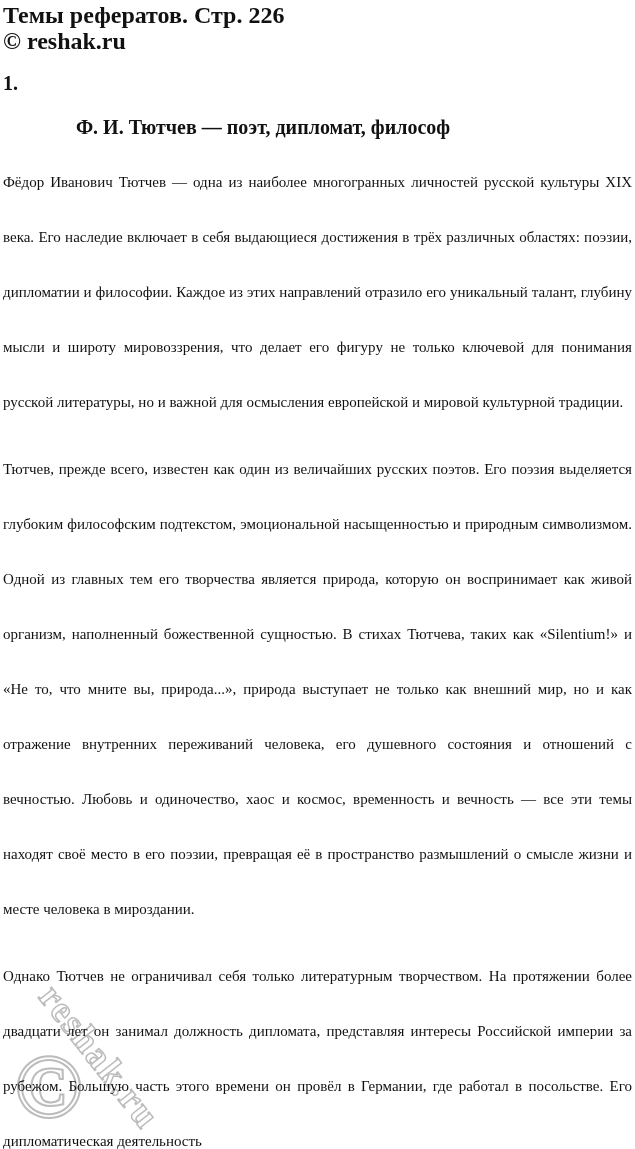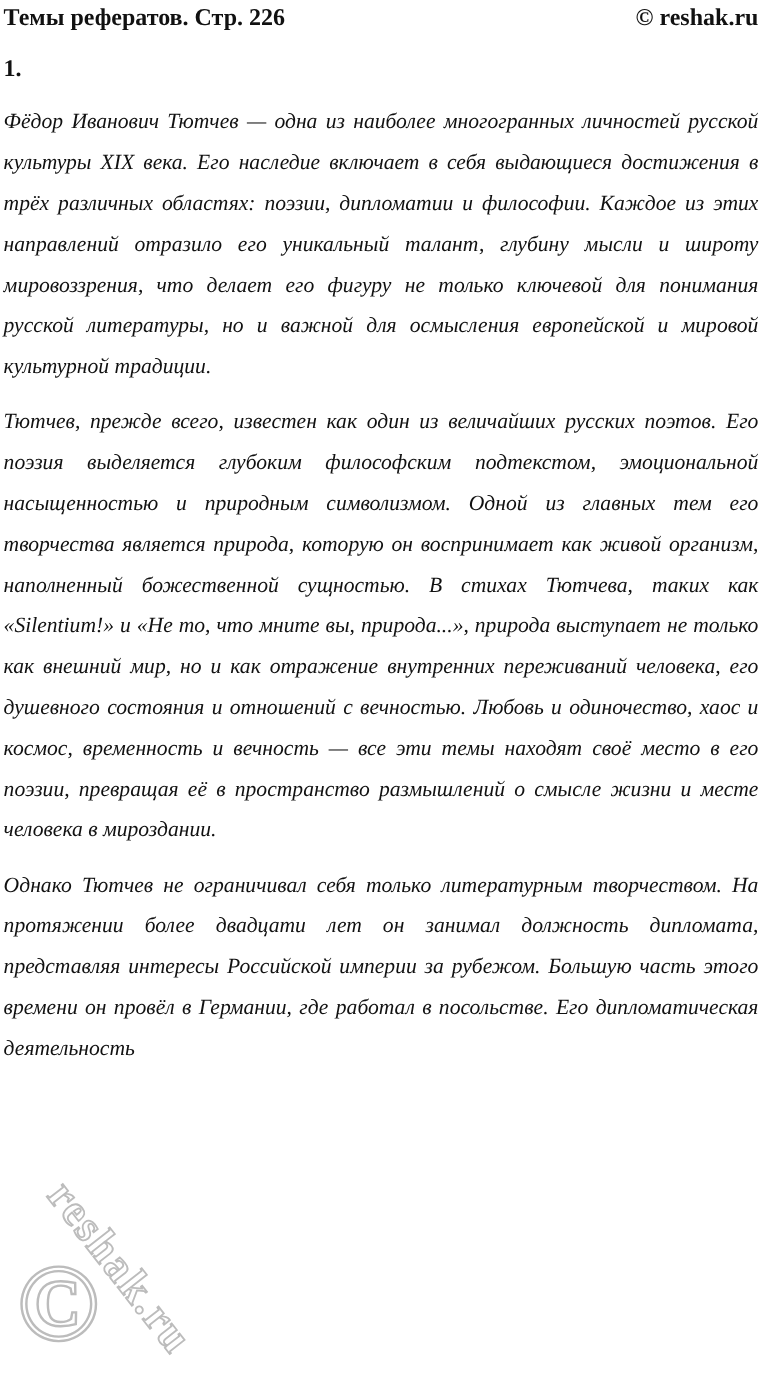--- a/index.html
+++ b/index.html
@@ -15,22 +15,23 @@
     padding: 2px 3px 0 3px;
     background: #ffffff;
     color: #111111;
     font-family: "Liberation Serif", "DejaVu Serif", serif;
     overflow: hidden;
   }
   .header {
     display: flex;
     justify-content: space-between;
     align-items: flex-start;
-    font-size: 20px;
+    font-size: 24px;
     line-height: 26px;
+    flex-direction: column;
   }
   .header-left {
     font-weight: bold;
   }
   .header-right {
     font-weight: bold;
   }
   .item-number {
     margin-top: 17px;
     font-size: 20px;
@@ -44,24 +45,23 @@
     font-weight: bold;
     line-height: 26px;
     text-align: center;
   }
   .body-text {
     position: relative;
     z-index: 1;
   }
   .body-paragraph {
     margin: 0 0 12px 0;
-    font-size: 18px;
-    line-height: 34px;
+    font-size: 15px;
+    line-height: 55px;
     text-align: justify;
-    font-style: italic;
   }
   .body-paragraph:first-child {
     margin-top: 15px;
   }
   .watermark {
     position: absolute;
     left: 0;
     top: 0;
     width: 635px;
     height: 1149px;
@@ -102,20 +102,21 @@
     <span class="wm-text">reshak.ru</span>
   </div>
 
   <div class="header">
     <span class="header-left">Темы рефератов. Стр. 226</span>
     <span class="header-right">© reshak.ru</span>
   </div>
 
   <div class="item-number body-text">1.</div>
 
+  <h1 class="doc-title body-text">Ф. И. Тютчев — поэт, дипломат, философ</h1>
 
   <div class="body-text">
     <p class="body-paragraph">Фёдор Иванович Тютчев — одна из наиболее многогранных личностей русской культуры XIX века. Его наследие включает в себя выдающиеся достижения в трёх различных областях: поэзии, дипломатии и философии. Каждое из этих направлений отразило его уникальный талант, глубину мысли и широту мировоззрения, что делает его фигуру не только ключевой для понимания русской литературы, но и важной для осмысления европейской и мировой культурной традиции.</p>
     <p class="body-paragraph">Тютчев, прежде всего, известен как один из величайших русских поэтов. Его поэзия выделяется глубоким философским подтекстом, эмоциональной насыщенностью и природным символизмом. Одной из главных тем его творчества является природа, которую он воспринимает как живой организм, наполненный божественной сущностью. В стихах Тютчева, таких как «Silentium!» и «Не то, что мните вы, природа...», природа выступает не только как внешний мир, но и как отражение внутренних переживаний человека, его душевного состояния и отношений с вечностью. Любовь и одиночество, хаос и космос, временность и вечность — все эти темы находят своё место в его поэзии, превращая её в пространство размышлений о смысле жизни и месте человека в мироздании.</p>
     <p class="body-paragraph">Однако Тютчев не ограничивал себя только литературным творчеством. На протяжении более двадцати лет он занимал должность дипломата, представляя интересы Российской империи за рубежом. Большую часть этого времени он провёл в Германии, где работал в посольстве. Его дипломатическая деятельность</p>
   </div>
 
 </div>
 
 </body></html>

